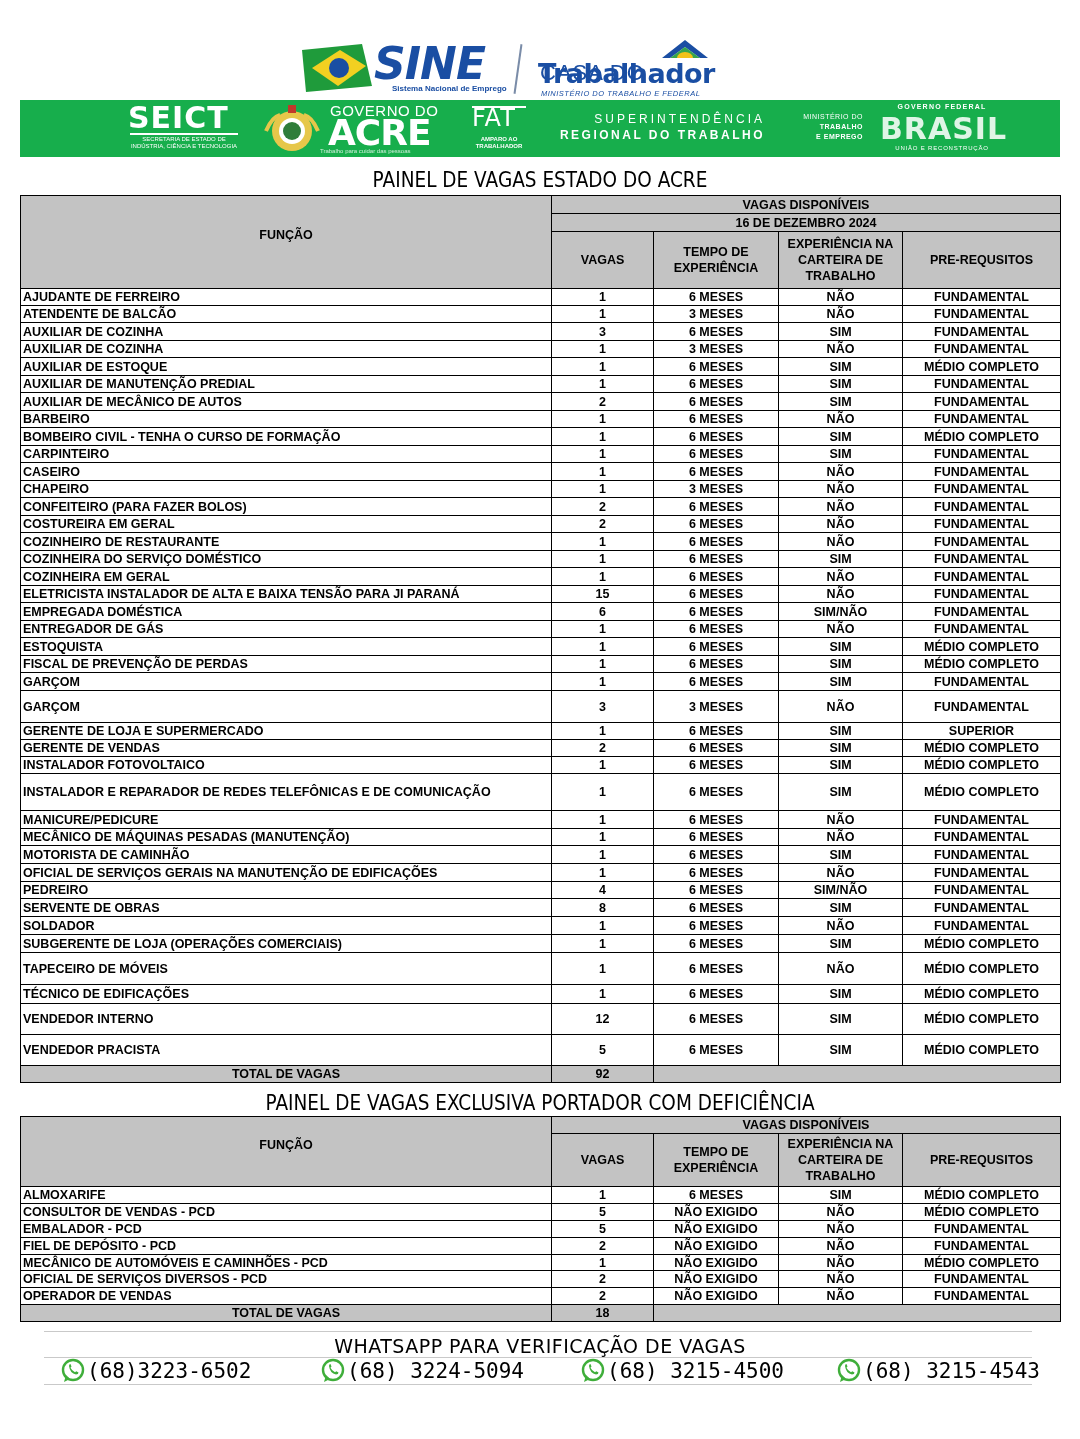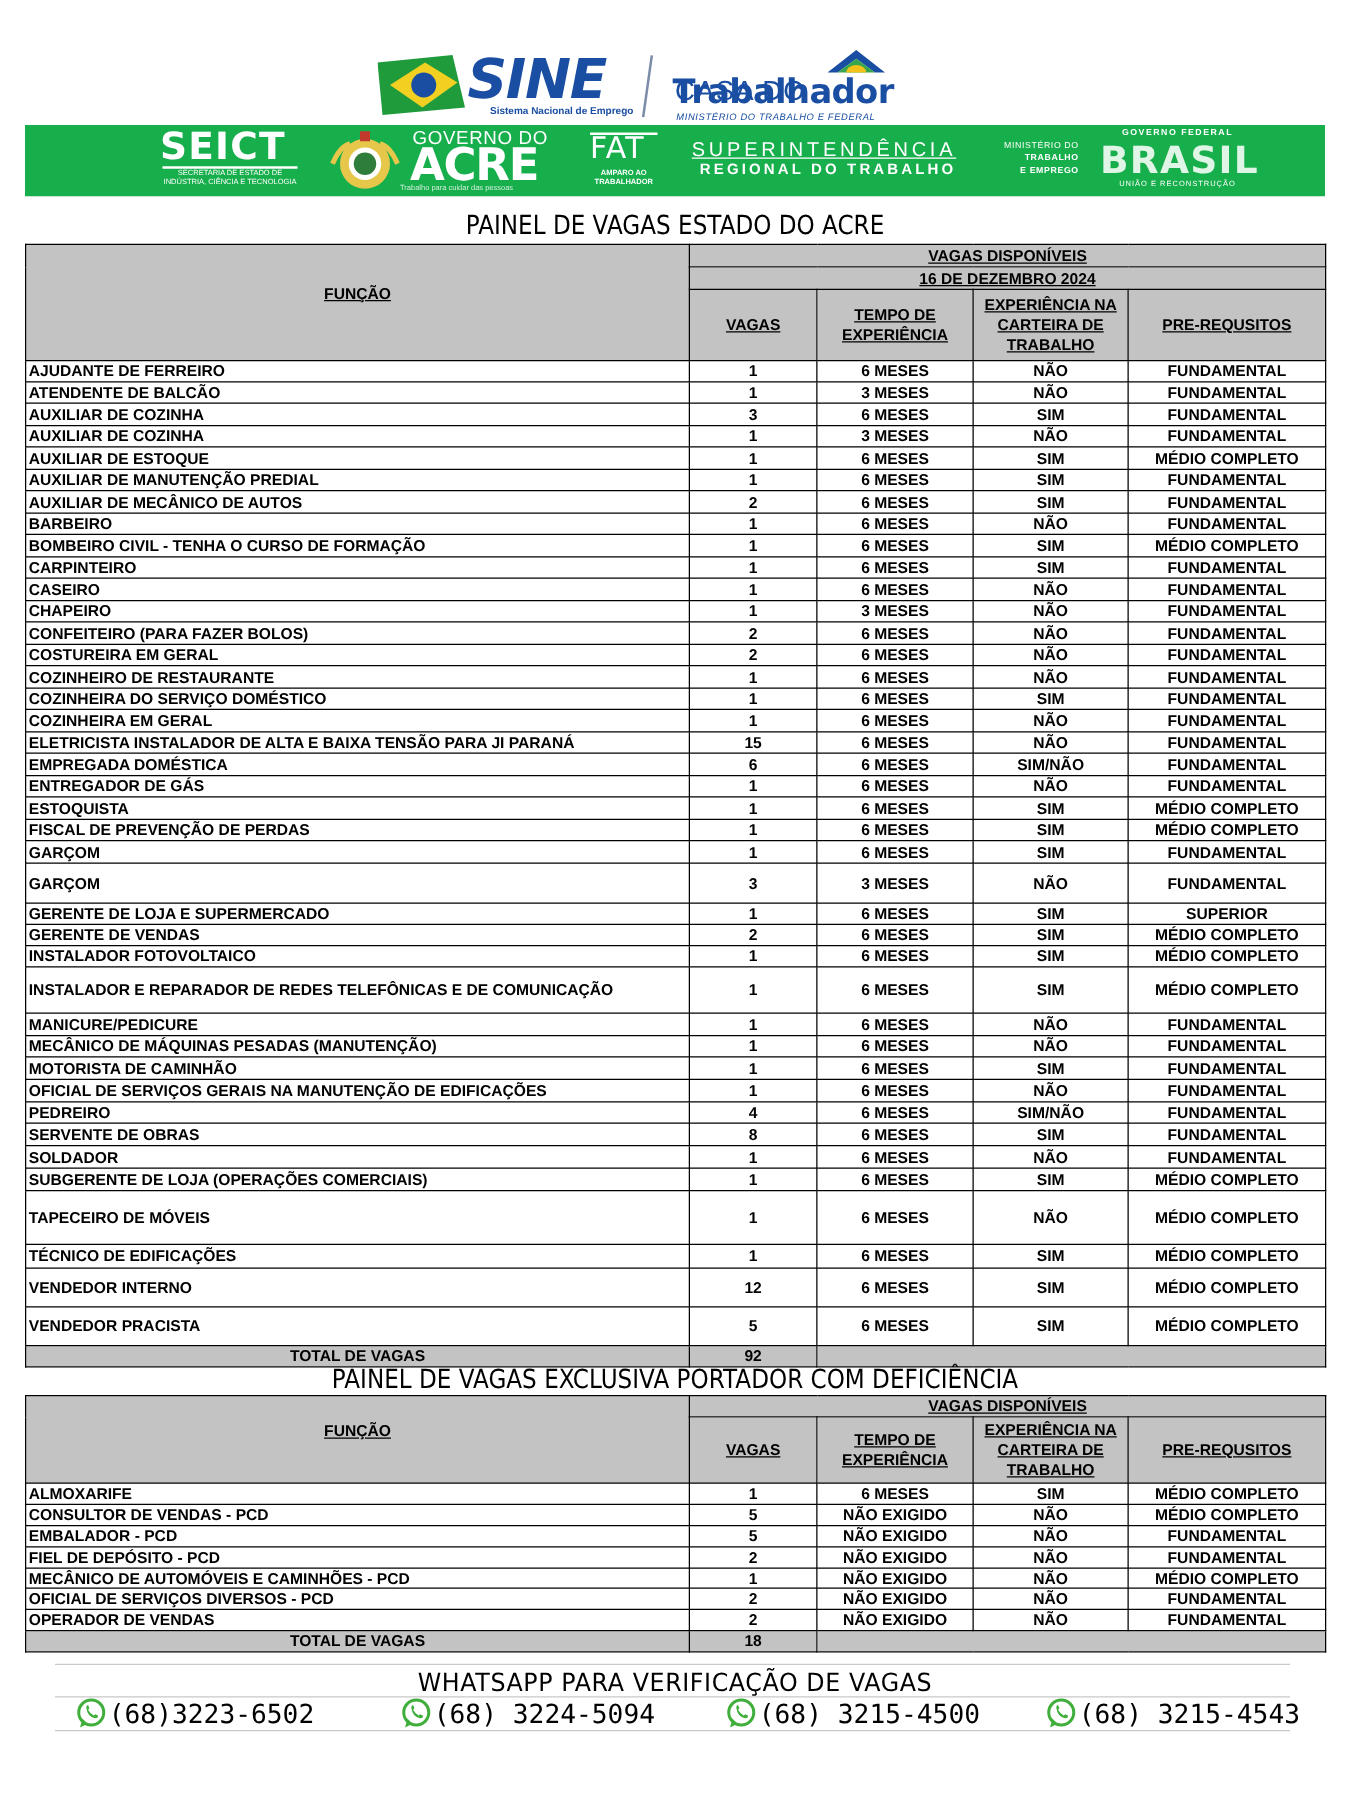--- a/index.html
+++ b/index.html
@@ -21,34 +21,34 @@
   .seict { position: absolute; left: 108px; top: 0px; font-family: "DejaVu Sans", sans-serif; font-weight: bold; font-size: 30px; letter-spacing: 1px; }
   .seict-line { position: absolute; left: 110px; top: 33px; width: 108px; height: 2px; background: #fff; }
   .seict-sub { position: absolute; left: 110px; top: 36px; width: 108px; text-align: center; font-size: 6px; line-height: 7px; }
   .coat { position: absolute; left: 242px; top: 3px; width: 60px; height: 52px; }
   .gov-do { position: absolute; left: 310px; top: 2px; font-size: 15px; letter-spacing: 0.5px; }
   .acre { position: absolute; left: 308px; top: 12px; font-family: "DejaVu Sans", sans-serif; font-size: 36px; font-weight: bold; letter-spacing: -1px; }
   .acre-sub { position: absolute; left: 300px; top: 48px; font-size: 6px; opacity: 0.8; }
   .fat { position: absolute; left: 452px; top: 4px; font-family: "DejaVu Sans", sans-serif; font-size: 24px; letter-spacing: 1px; }
   .fat-line { position: absolute; left: 452px; top: 6px; width: 54px; height: 2px; background: #fff; }
   .fat-sub { position: absolute; left: 452px; top: 36px; width: 54px; text-align: center; font-size: 6px; line-height: 7px; font-weight: bold; }
-  .super { position: absolute; left: 528px; top: 12px; width: 217px; text-align: right; font-size: 16px; letter-spacing: 3px; text-decoration: underline; }
+  .super { position: absolute; left: 528px; top: 12px; width: 217px; text-align: right; font-size: 12px; letter-spacing: 3px; }
   .regional { position: absolute; left: 528px; top: 28px; width: 217px; text-align: right; font-size: 12px; font-weight: bold; letter-spacing: 2.5px; }
   .mte { position: absolute; left: 760px; top: 12px; width: 83px; text-align: right; font-size: 7px; line-height: 10px; letter-spacing: 0.5px; }
   .gov-fed { position: absolute; left: 862px; top: 3px; width: 120px; text-align: center; font-size: 7px; font-weight: bold; letter-spacing: 1.2px; }
   .brasil { position: absolute; left: 860px; top: 11px; width: 124px; text-align: center; font-family: "DejaVu Sans", sans-serif; font-size: 30px; font-weight: bold; letter-spacing: 1px; color: #dff5e6; }
   .uniao { position: absolute; left: 862px; top: 45px; width: 120px; text-align: center; font-size: 6px; letter-spacing: 0.8px; }
 
   
   .panel-title { position: absolute; left: 20px; width: 1040px; text-align: center; font-family: "DejaVu Sans", sans-serif; font-size: 21px; transform: scaleX(0.88); transform-origin: center; }
 
   
   table.grid { position: absolute; left: 20px; width: 1040px; border-collapse: collapse; table-layout: fixed; font-family: "Liberation Sans", sans-serif; font-weight: bold; font-size: 12.5px; }
   table.grid td, table.grid th { border: 1.5px solid #000; padding: 0 2px; overflow: hidden; white-space: nowrap; }
-  table.grid th { background: #c3c3c3; font-weight: bold; text-align: center; line-height: 16px; text-decoration: underline; }
+  table.grid th { background: #c3c3c3; font-weight: bold; text-align: center; line-height: 16px; }
   table.grid td { text-align: center; }
   table.grid td.fn { text-align: left; padding-left: 2px; margin-top: 48px; }
   table.grid tr.total td { background: #c3c3c3; }
   col.c1 { width: 531px; } col.c2 { width: 102px; } col.c3 { width: 125px; } col.c4 { width: 124px; } col.c5 { width: 158px; }
 
   
   .wa-title { position: absolute; left: 40px; top: 1334px; width: 1000px; text-align: center; font-family: "DejaVu Sans", sans-serif; font-size: 20px; letter-spacing: 0.5px; transform: scaleX(0.95); }
   .hr { position: absolute; left: 44px; width: 988px; height: 1px; background: #c9c9c9; }
   .phone { position: absolute; top: 1358px; font-family: "DejaVu Sans Mono", monospace; font-size: 21px; display: flex; align-items: center; }
   .wa-icon { width: 26px; height: 26px; margin-right: 1px; }
@@ -382,21 +382,21 @@
         <td>NÃO</td>
         <td>FUNDAMENTAL</td>
       </tr>
       <tr style="height: 18px;">
         <td class="fn">SUBGERENTE DE LOJA (OPERAÇÕES COMERCIAIS)</td>
         <td>1</td>
         <td>6 MESES</td>
         <td>SIM</td>
         <td>MÉDIO COMPLETO</td>
       </tr>
-      <tr style="height: 43px;">
+      <tr style="height: 32px;">
         <td class="fn">TAPECEIRO DE MÓVEIS</td>
         <td>1</td>
         <td>6 MESES</td>
         <td>NÃO</td>
         <td>MÉDIO COMPLETO</td>
       </tr>
       <tr style="height: 19px;">
         <td class="fn">TÉCNICO DE EDIFICAÇÕES</td>
         <td>1</td>
         <td>6 MESES</td>

